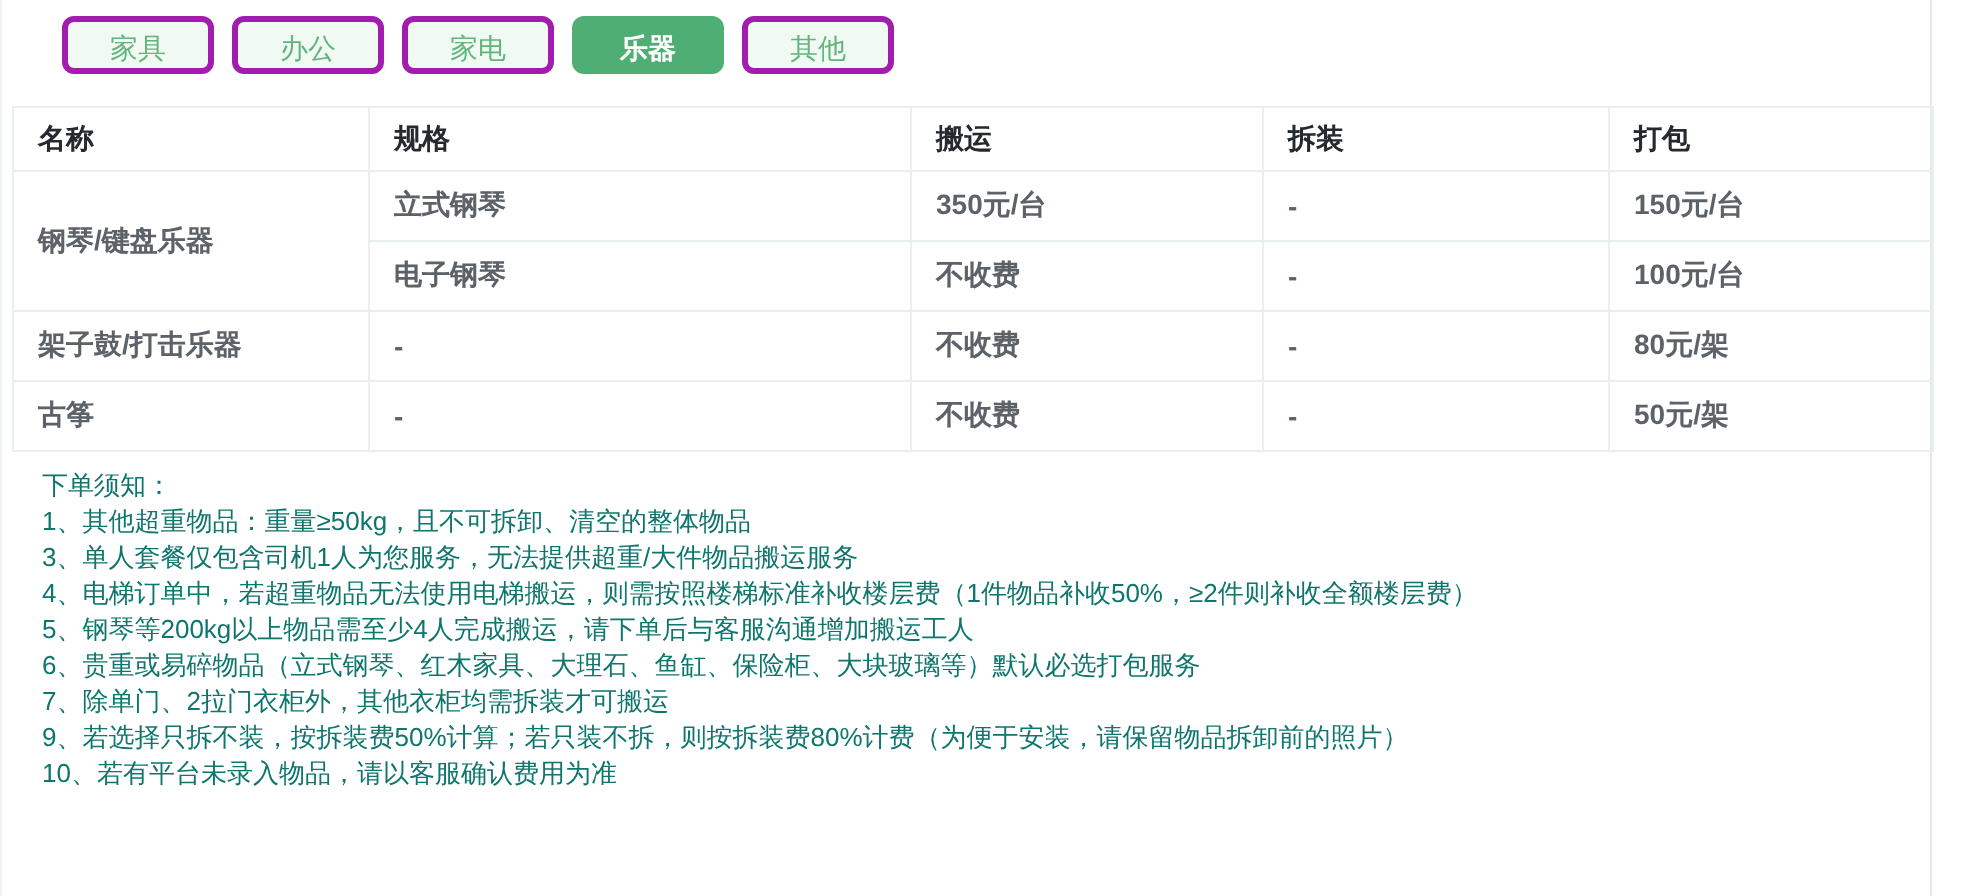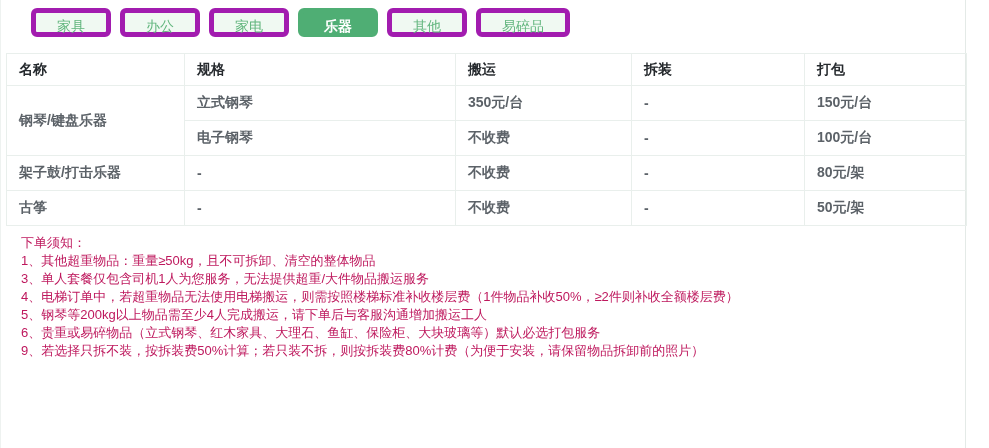--- a/index.html
+++ b/index.html
@@ -14,21 +14,21 @@
     background:#ffffff;
   }
   
   .tabs {
     box-sizing:border-box; height:53px; padding:8px 0 0 30px;
     display:flex; align-items:flex-start; gap:9px;
   }
   .tab {
     box-sizing:border-box; height:29px; line-height:27px; padding:0 21px;
     font-size:14px; border-radius:6px; white-space:nowrap;
-    background:#f0f9f2; color:#61b57d; border:5px solid #a21caf;
+    background:#f0f9f2; color:#61b57d; border:3px solid #a21caf;
     cursor:pointer; user-select:none;
   }
   .tab.active {
     background:#4fae74; color:#ffffff; border-color:#4fae74; font-weight:bold;text-align:center;
   }
   
   table.price {
     margin-left:5px; width:960px; border-collapse:collapse; table-layout:fixed;
   }
   table.price th, table.price td {
@@ -36,36 +36,35 @@
     overflow:hidden; white-space:nowrap;
   }
   table.price th {
     height:31px; font-size:14px; font-weight:bold; color:#262a2e;
   }
   table.price td {
     height:34px; font-size:14px; color:#5c6268; font-weight:bold;
   }
   
   .notes {
-    padding:8px 20px 0 20px; font-size:13px; color:#be185d;
+    padding:8px 20px 0 20px; font-size:13px; color:#0f766e;
   }
   .notes .line { line-height:18px; height:18px; white-space:nowrap; overflow:hidden; }
 </style>
 </head>
 <body>
 
 <div class="card">
 
   <div class="tabs">
     <div class="tab">家具</div>
     <div class="tab">办公</div>
     <div class="tab">家电</div>
     <div class="tab active">乐器</div>
     <div class="tab">其他</div>
-    <div class="tab">易碎品</div>
   </div>
 
   <table class="price">
     <colgroup>
       <col style="width:178px">
         <col style="width:271px">
         <col style="width:176px">
       <col style="width:173px">
         <col style="width:162px">
     </colgroup>
@@ -109,16 +108,18 @@
     </tbody>
   </table>
 
   <div class="notes">
     <div class="line">下单须知：</div>
     <div class="line">1、其他超重物品：重量≥50kg，且不可拆卸、清空的整体物品</div>
     <div class="line">3、单人套餐仅包含司机1人为您服务，无法提供超重/大件物品搬运服务</div>
     <div class="line">4、电梯订单中，若超重物品无法使用电梯搬运，则需按照楼梯标准补收楼层费（1件物品补收50%，≥2件则补收全额楼层费）</div>
     <div class="line">5、钢琴等200kg以上物品需至少4人完成搬运，请下单后与客服沟通增加搬运工人</div>
     <div class="line">6、贵重或易碎物品（立式钢琴、红木家具、大理石、鱼缸、保险柜、大块玻璃等）默认必选打包服务</div>
+    <div class="line">7、除单门、2拉门衣柜外，其他衣柜均需拆装才可搬运</div>
     <div class="line">9、若选择只拆不装，按拆装费50%计算；若只装不拆，则按拆装费80%计费（为便于安装，请保留物品拆卸前的照片）</div>
+    <div class="line">10、若有平台未录入物品，请以客服确认费用为准</div>
   </div>
 
 </div>
 
 </body></html>

